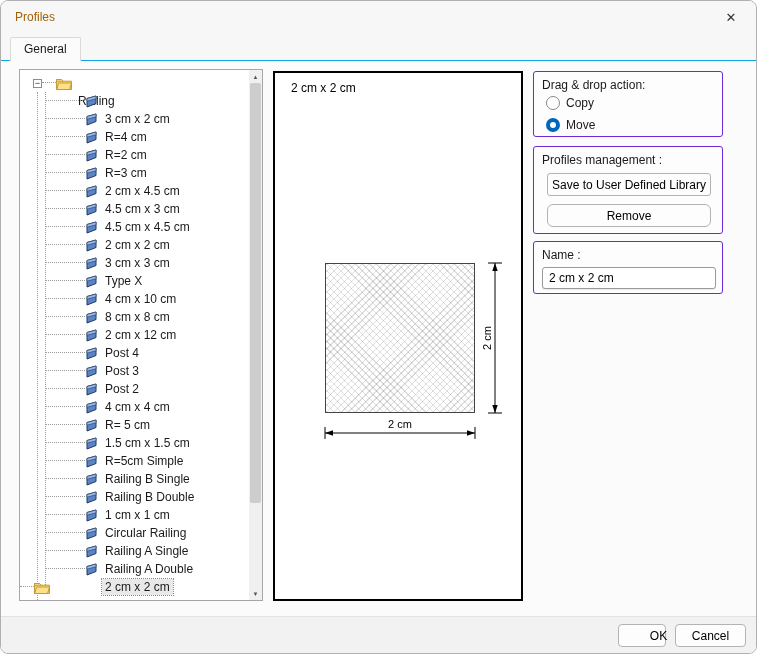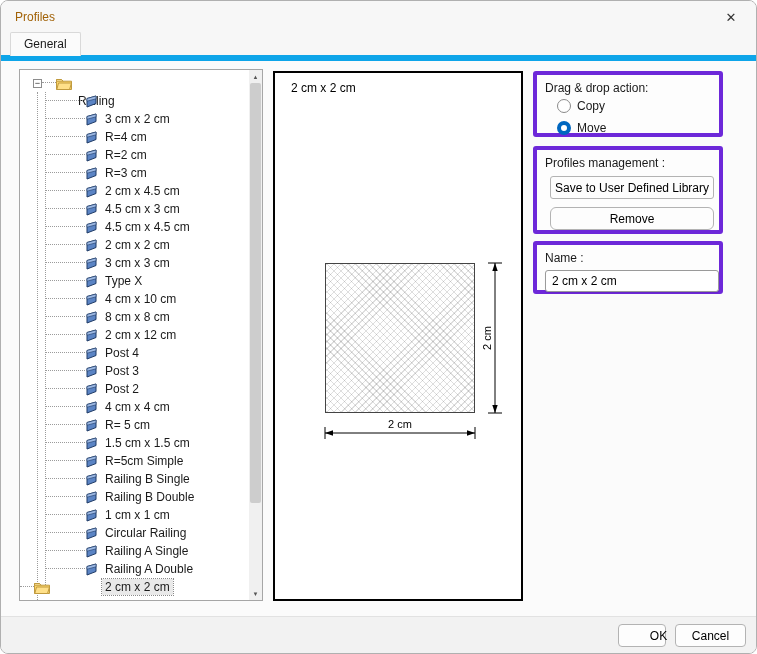--- a/index.html
+++ b/index.html
@@ -27,21 +27,21 @@
   .title-text { color: #a16207; }
   .close-btn {
     position: absolute; right: 6px; top: 2px;
     width: 38px; height: 28px;
     display: flex; align-items: center; justify-content: center;
     font-size: 13px; color: #333; border-radius: 5px; cursor: default;
   }
   
   .tabstrip {
     height: 28px; background: #f7f7f7;
-    border-bottom: 6px solid #0ea5e9;
+    border-bottom: 1px solid #0ea5e9;
     padding-left: 9px;
     display: flex; align-items: flex-end;
   }
   .tab {
     background: #fbfbfb;
     border: 1px solid #d9d9d9; border-bottom: none;
     padding: 4px 13px 5px;
     position: relative; top: 1px;
     border-radius: 2px 2px 0 0;
   }
@@ -109,28 +109,28 @@
     background:
       repeating-linear-gradient(45deg,  rgba(0,0,0,0.13) 0 1px, transparent 1px 5px),
       repeating-linear-gradient(135deg, rgba(0,0,0,0.13) 0 1px, transparent 1px 5px),
       #fff;
   }
   .dims { position: absolute; left: 0; top: 0; }
 
   
   .group {
     position: absolute; left: 532px; width: 190px;
-    background: #fdfdfd; border: 4px solid #6d28d9; border-radius: 3px;
+    background: #fdfdfd; border: 1px solid #6d28d9; border-radius: 3px;
   }
   #g-drag { top: 10px; height: 66px; }
   #g-lib  { top: 85px; height: 88px; }
   #g-name { top: 180px; height: 53px; }
   .group-title { position: absolute; left: 8px; top: 6px; }
   .radio-row {
-    position: absolute; left: 20px;
+    position: absolute; left: 12px;
     display: flex; align-items: center; gap: 6px; cursor: default;
   }
   #radio-copy { top: 24px; }
   #radio-move { top: 46px; }
   .radio {
     width: 14px; height: 14px; flex: 0 0 auto;
     border: 1px solid #8a8a8a; border-radius: 50%; background: #fff;
   }
   .radio.on { border: 4px solid #0067c0; }
   .lib-btn {

